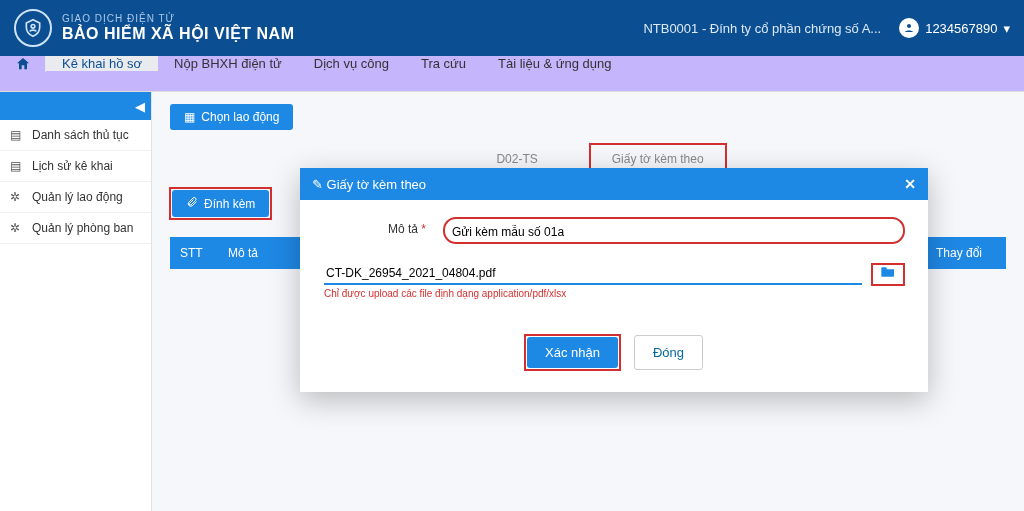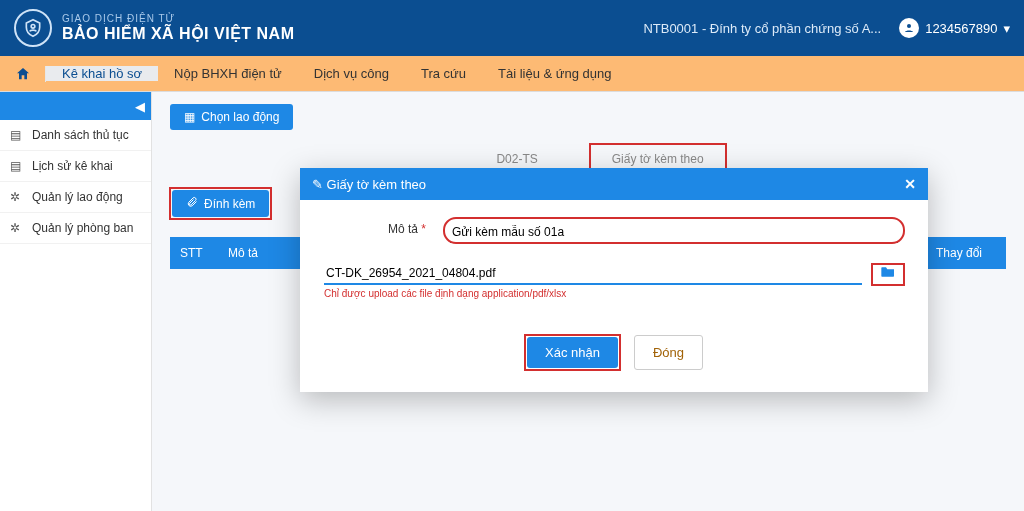--- a/index.html
+++ b/index.html
@@ -40,24 +40,24 @@
   .top-right { margin-left: auto; display: flex; align-items: center; gap: 18px; font-size: 13px;}
   .top-right .company { color: #dceaf8; max-width: 260px; white-space: nowrap; overflow:hidden; text-overflow: ellipsis;}
   .user-chip { display:flex; align-items:center; gap:6px; cursor:pointer;}
   .avatar-icon {
     width: 20px; height: 20px; border-radius: 50%;
     background: #fff; color:#0b4e91; display:flex; align-items:center; justify-content:center; font-size:12px;
   }
 
   
   .mainnav {
-    background:#fdba74;
+    background:#c4b5fd;
     height:36px;
     display:flex;
-    align-items:center;
+    align-items:flex-start;
     border-bottom:1px solid #dcdcdc;
     font-size:13px;
   }
   .mainnav .home {
     width:46px; display:flex; align-items:center; justify-content:center;
     color:#0b4e91; font-size:16px;
     border-right:1px solid #e7e7e7;
   }
   .mainnav .navitem {
     padding:0 16px; display:flex; align-items:center; color:#333; cursor:pointer;
@@ -106,21 +106,21 @@
   .btn {
     display:inline-flex; align-items:center; gap:6px;
     padding:6px 14px;
     border-radius:3px;
     font-size:12px;
     cursor:pointer;
     border:none;
     color:#fff;
   }
   .btn-primary { background:#1e88e5; }
-  .btn-outline { background:#fff; color:#a16207; border:1px solid #ccc; }
+  .btn-outline { background:#fff; color:#0369a1; border:1px solid #ccc; }
 
   .red-box { outline:2px solid #d32f2f; outline-offset:-1px; }
 
   .tabs {
     display:flex; gap:30px;
     margin-top:14px;
     padding-left:24px;
     font-size:12px;
     justify-content:center;
   }

